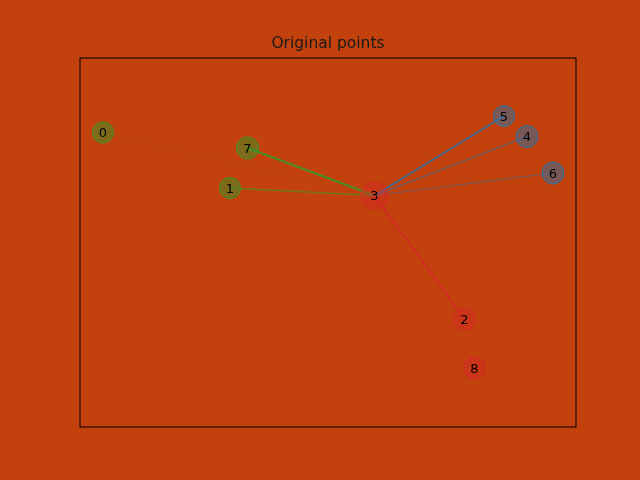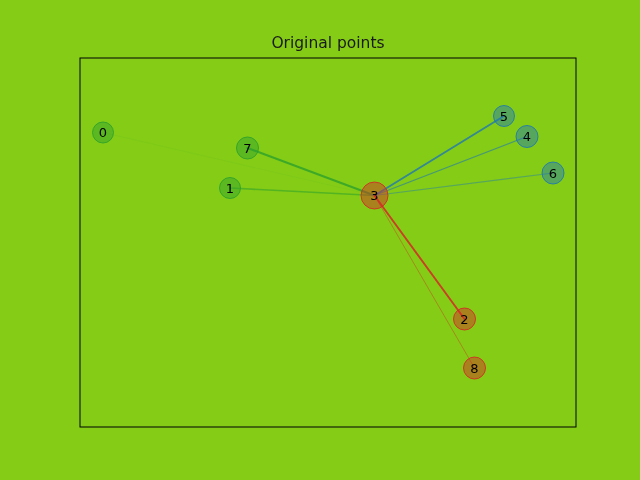--- a/index.html
+++ b/index.html
@@ -5,21 +5,21 @@
   html, body {
     margin: 0;
     padding: 0;
     background: #ffffff;
     font-family: "DejaVu Sans", "Liberation Sans", sans-serif;
   }
   .figure {
     position: relative;
     width: 640px;
     height: 480px;
-    background: #84cc16;
+    background: #c2410c;
     overflow: hidden;
   }
   .chart-title {
     position: absolute;
     left: 80px;
     top: 34px;
     width: 496px;
     text-align: center;
     font-size: 15.5px;
     color: #1a1a1a;

